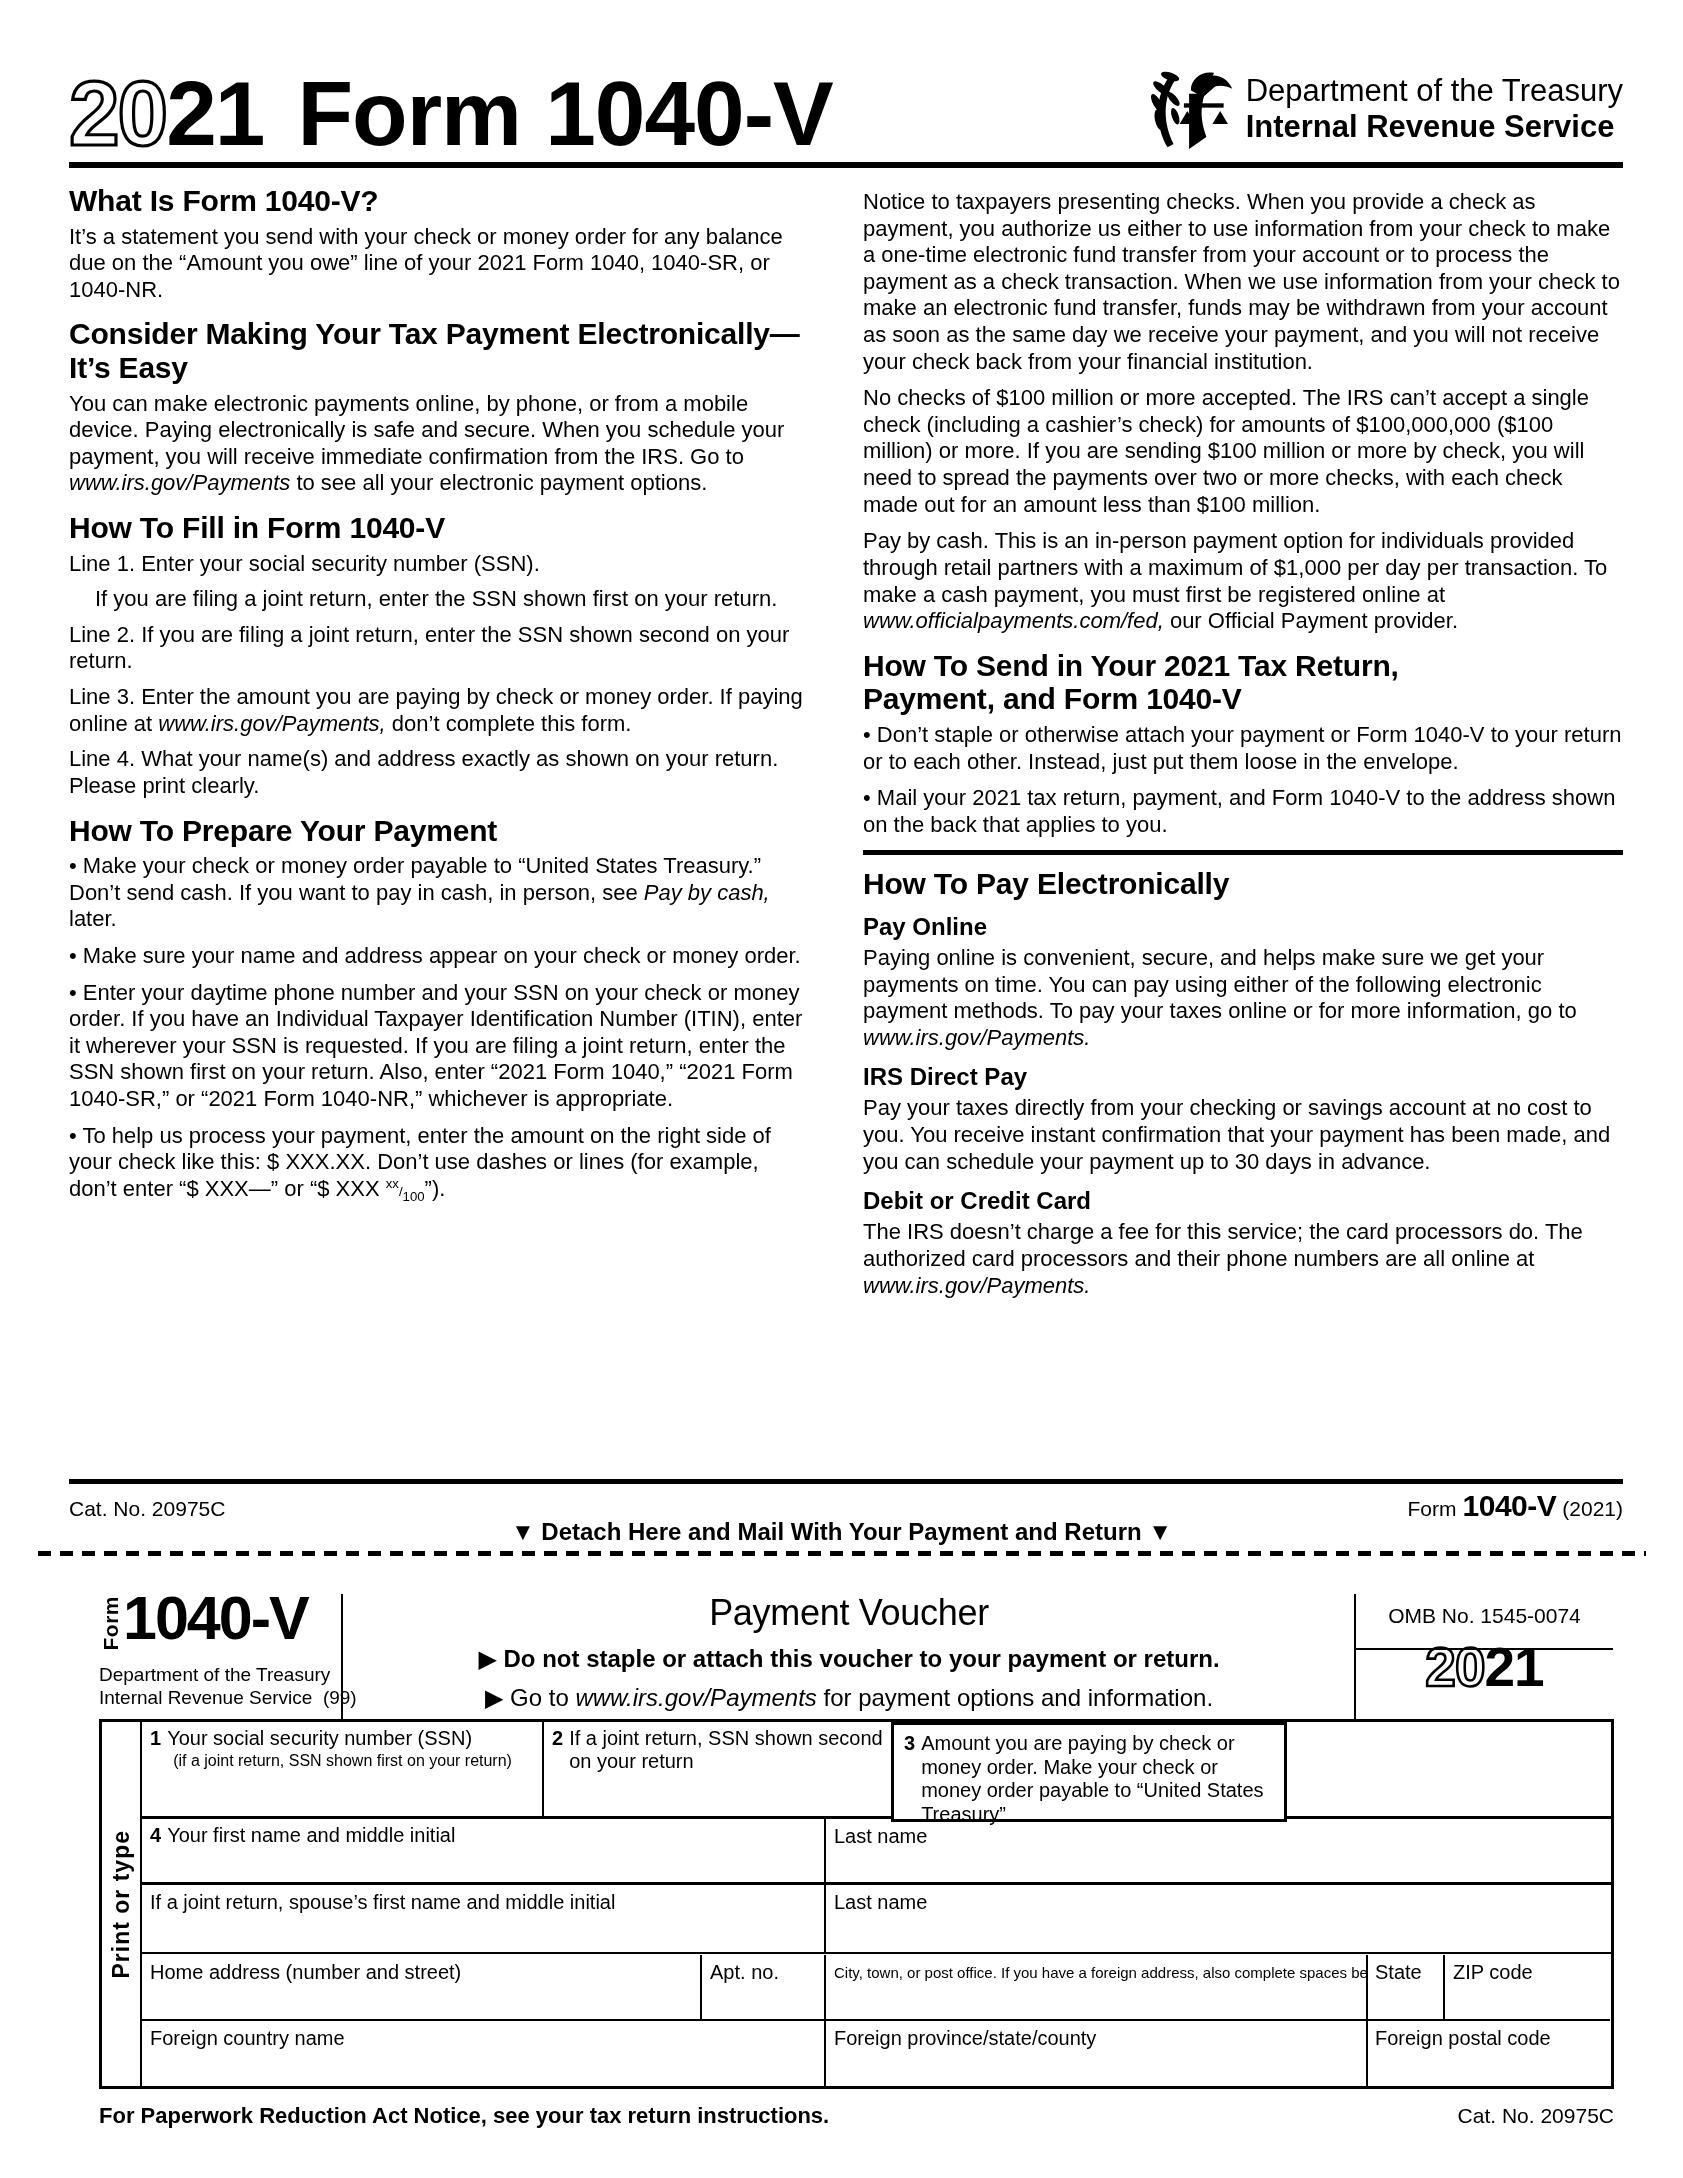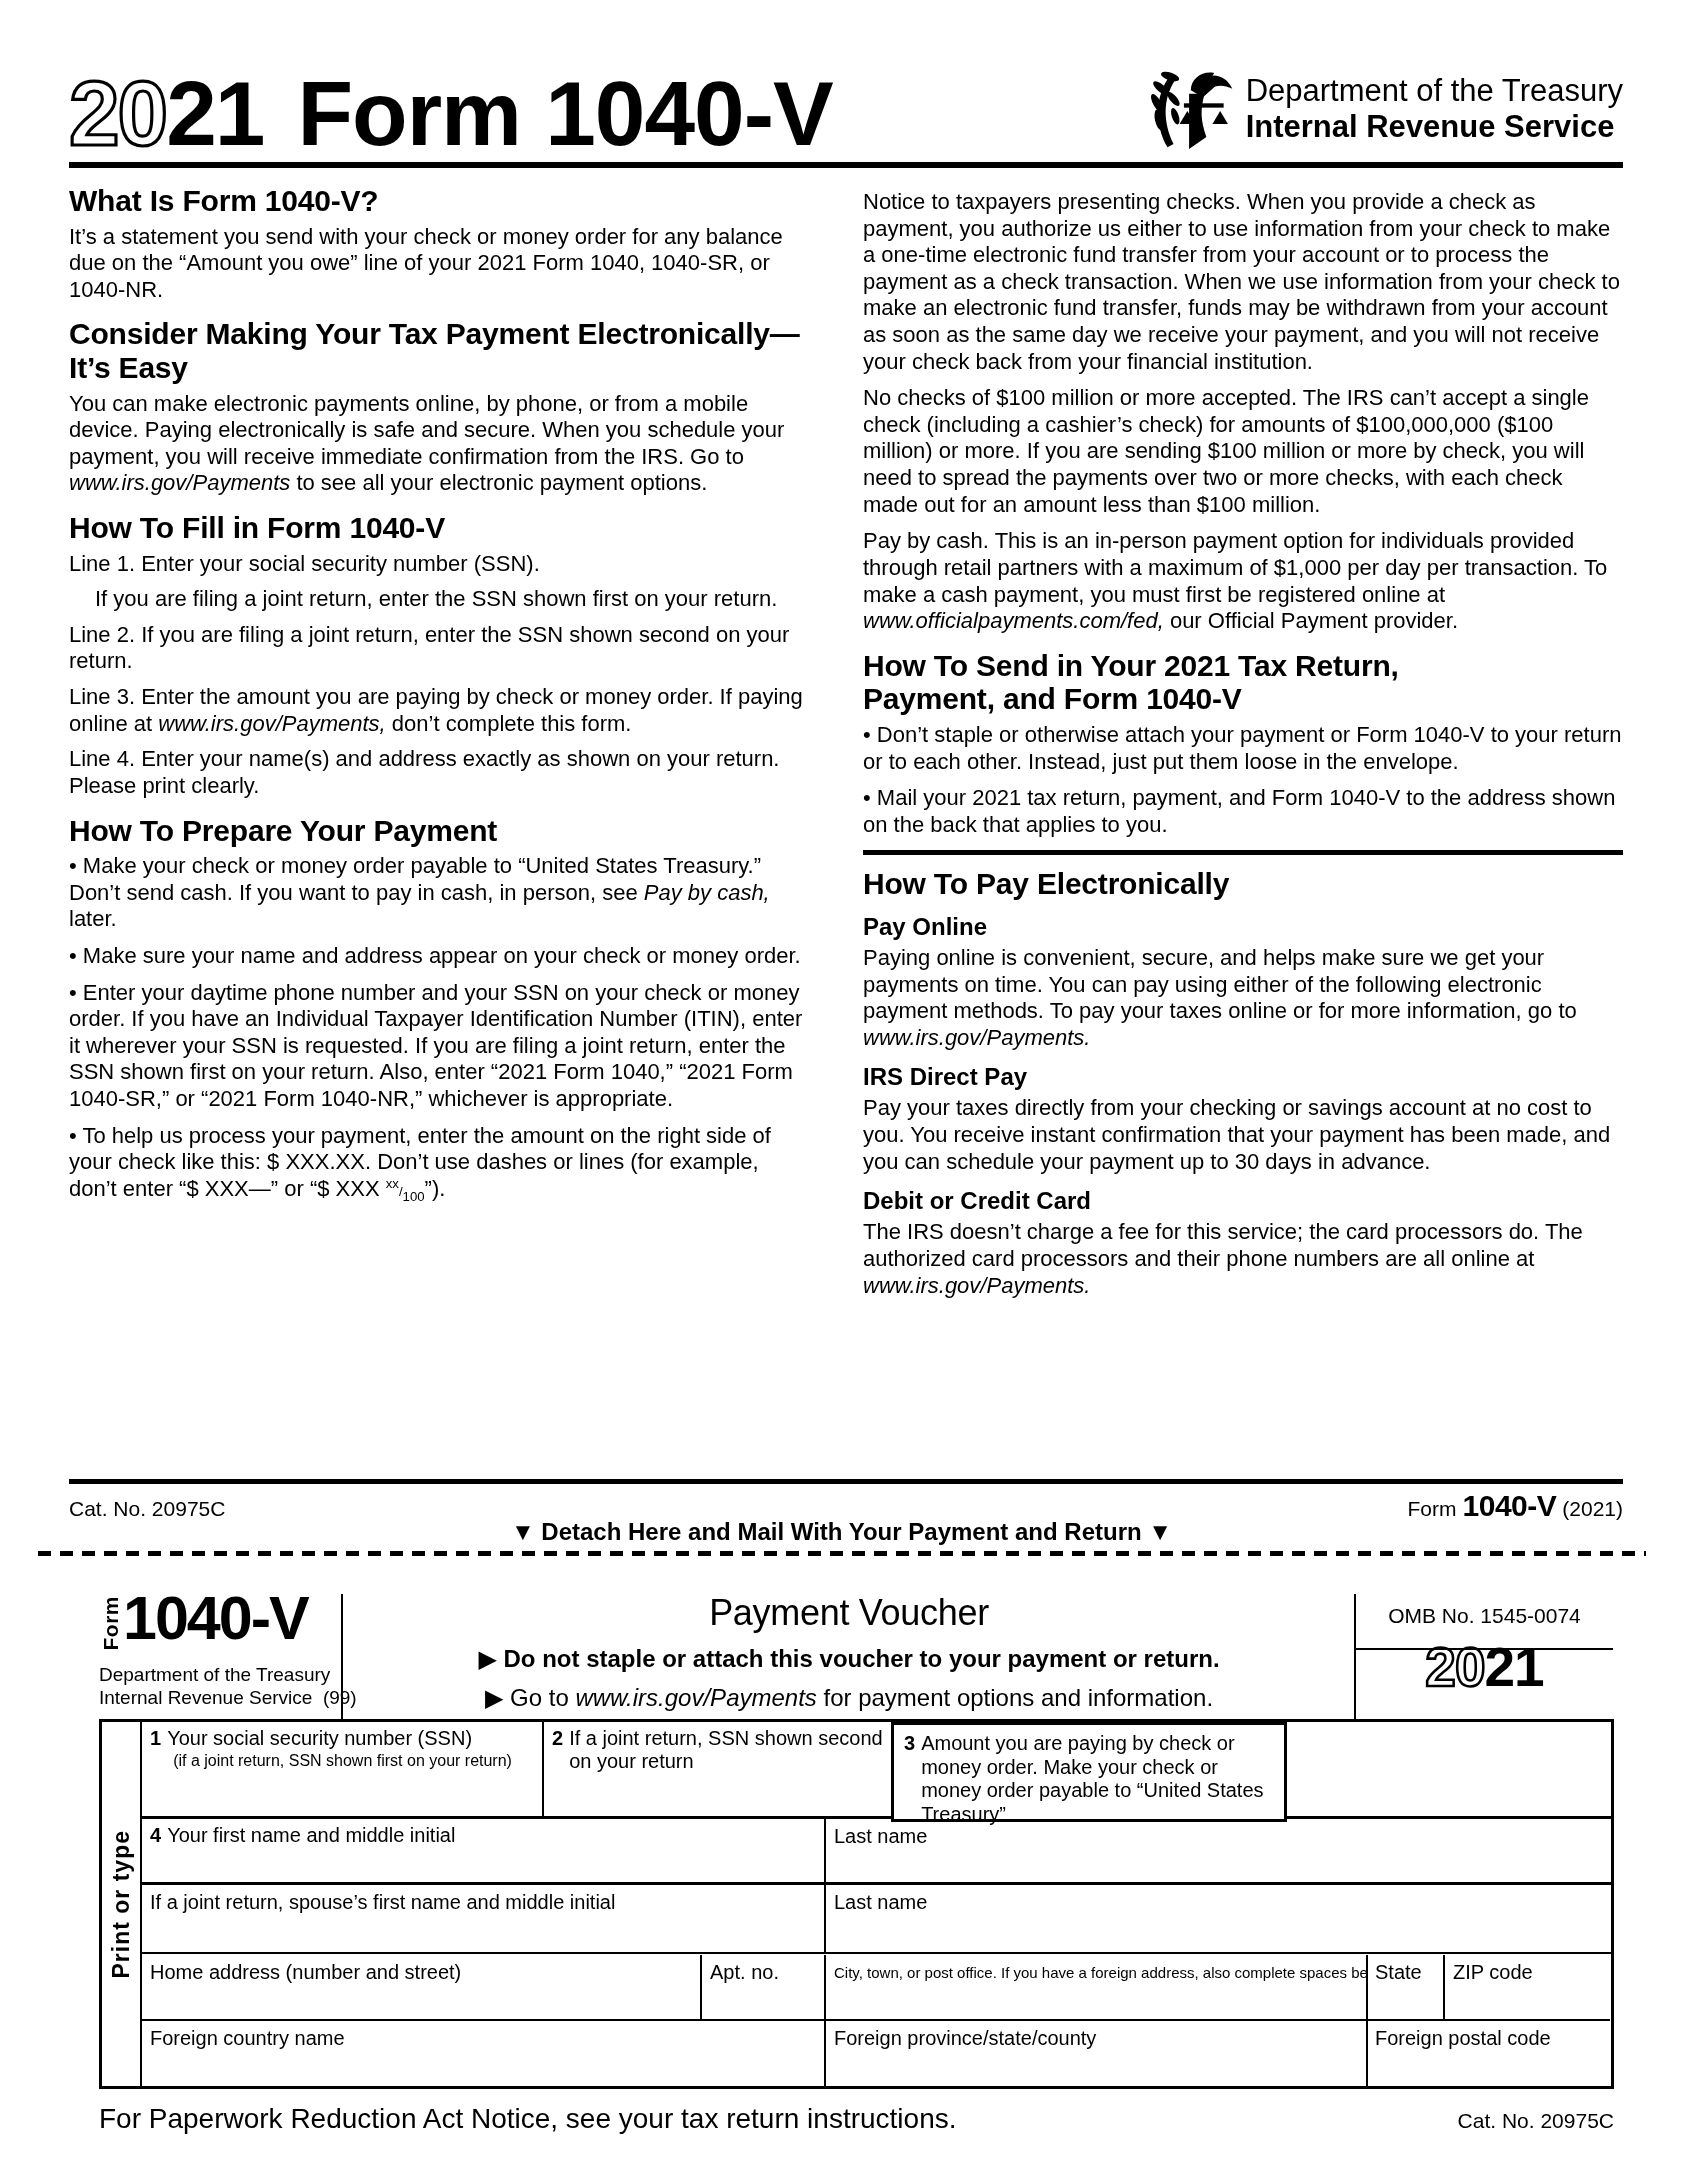--- a/index.html
+++ b/index.html
@@ -125,21 +125,21 @@
 <section class="col" id="col-left">
   <h2 class="first">What Is Form 1040-V?</h2>
   <p><span>It’s a statement you send with your check or money order for any balance due on the “Amount you owe” line of your 2021 Form 1040, 1040-SR, or 1040-NR.</span></p>
   <h2>Consider Making Your Tax Payment Electronically—It’s Easy</h2>
   <p><span>You can make electronic payments online, by phone, or from a mobile device. Paying electronically is safe and secure. When you schedule your payment, you will receive immediate confirmation from the IRS. Go to </span><span class="ri">www.irs.gov/Payments</span><span> to see all your electronic payment options.</span></p>
   <h2>How To Fill in Form 1040-V</h2>
   <p class="tight"><span class="rb">Line 1.</span><span> Enter your social security number (SSN).</span></p>
   <p class="indent tight"><span>If you are filing a joint return, enter the SSN shown first on your return.</span></p>
   <p class="tight"><span class="rb">Line 2.</span><span> If you are filing a joint return, enter the SSN shown second on your return.</span></p>
   <p class="tight"><span class="rb">Line 3.</span><span> Enter the amount you are paying by check or money order. If paying online at </span><span class="ri">www.irs.gov/Payments,</span><span> don’t complete this form.</span></p>
-  <p class="tight"><span class="rb">Line 4.</span><span> Enter your name(s) and address exactly as shown on your return. Please print clearly.</span></p>
+  <p class="tight"><span class="rb">Line 4.</span><span> What your name(s) and address exactly as shown on your return. Please print clearly.</span></p>
   <h2>How To Prepare Your Payment</h2>
   <p><span>• Make your check or money order payable to “</span><span class="rb">United States Treasury.</span><span>” Don’t send cash. If you want to pay in cash, in person, see </span><span class="ri">Pay by cash,</span><span> later.</span></p>
   <p><span>• Make sure your name and address appear on your check or money order.</span></p>
   <p><span>• Enter your daytime phone number and your SSN on your check or money order. If you have an Individual Taxpayer Identification Number (ITIN), enter it wherever your SSN is requested. If you are filing a joint return, enter the SSN shown first on your return. Also, enter “2021 Form 1040,” “2021 Form 1040-SR,” or “2021 Form 1040-NR,” whichever is appropriate.</span></p>
   <p><span>• To help us process your payment, enter the amount on the right side of your check like this: $ XXX.XX. Don’t use dashes or lines (for example, don’t enter “$ XXX—” or “$ XXX </span><span class="rsup">xx</span><span class="rsm">/</span><span class="rsub">100</span><span>”).</span></p>
 </section>
 
 <section class="col" id="col-right">
   <p class="first"><span class="rb">Notice to taxpayers presenting checks.</span><span> When you provide a check as payment, you authorize us either to use information from your check to make a one-time electronic fund transfer from your account or to process the payment as a check transaction. When we use information from your check to make an electronic fund transfer, funds may be withdrawn from your account as soon as the same day we receive your payment, and you will not receive your check back from your financial institution.</span></p>
   <p><span class="rb">No checks of $100 million or more accepted.</span><span> The IRS can’t accept a single check (including a cashier’s check) for amounts of $100,000,000 ($100 million) or more. If you are sending $100 million or more by check, you will need to spread the payments over two or more checks, with each check made out for an amount less than $100 million.</span></p>
@@ -256,16 +256,16 @@
   </div>
   <div class="vt-cell br2" style="left:724px;top:299px;width:542px;height:65px">
     <div class="plain-lbl">Foreign province/state/county</div>
   </div>
   <div class="vt-cell" style="left:1265px;top:299px;width:272px;height:65px">
     <div class="plain-lbl">Foreign postal code</div>
   </div>
 </div>
 
 <div style="position:absolute;left:99px;top:2103px;width:1515px;display:flex;justify-content:space-between;align-items:baseline">
-  <span style="font-weight:normal;font-size:28px">For Paperwork Reduction Act Notice, see your tax return instructions.</span>
+  <span style="font-weight:bold;font-size:22px">For Paperwork Reduction Act Notice, see your tax return instructions.</span>
   <span style="font-size:21px">Cat. No. 20975C</span>
 </div>
 
 
 </body></html>

